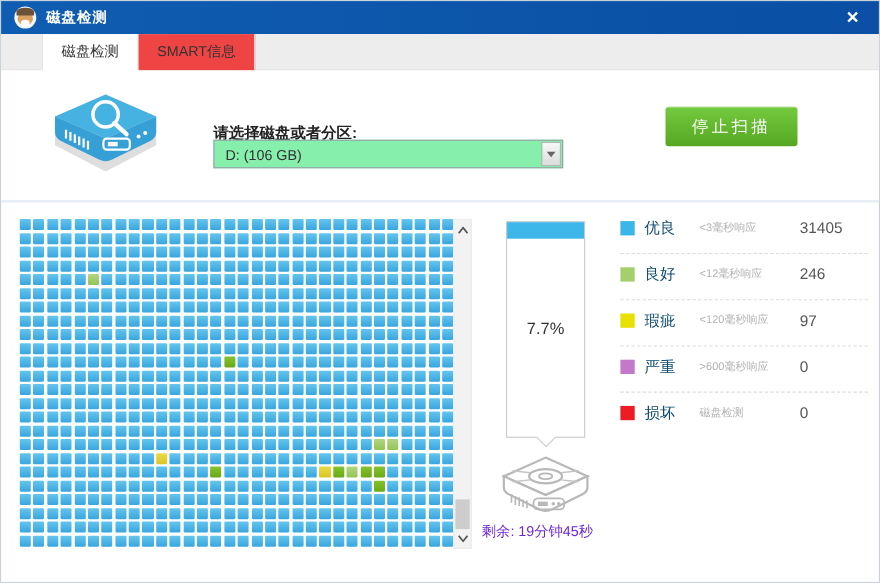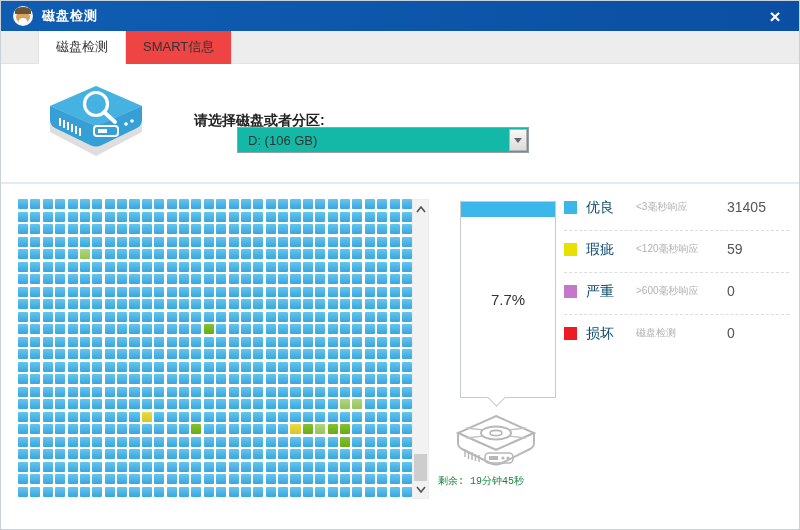--- a/index.html
+++ b/index.html
@@ -20,21 +20,21 @@
   .tabbar { position:absolute; top:30px; left:0; right:0; height:33px; background:#ededee;
     border-bottom:1px solid #e3e3e3; display:flex; padding-left:37px; }
   .tab { height:33px; line-height:32px; padding:0 17px; font-size:13px; color:#333; cursor:pointer; }
   .tab.active { background:#fff; border-left:1px solid #e0e0e0; border-right:1px solid #e0e0e0; border-bottom:1px solid #fff; }
   .tab.inactive { background:#ef4444; border-right:1px solid #e0e0e0; }
 
   
   .top-panel { position:absolute; top:63px; left:0; right:0; height:120px; background:#fff; border-bottom:2px solid #e4ebf2; }
   .disk-search-icon { position:absolute; left:45px; top:20px; }
   .select-label { position:absolute; left:193px; top:32px; font-size:14px; font-weight:bold; color:#222;margin-top:16px; }
-  .dropdown { position:absolute; left:193px; top:63px; width:292px; height:26px; border:1px solid #97a0a8; background:#14b8a6; display:flex; align-items:center; cursor:pointer;margin-left:43px; }
+  .dropdown { position:absolute; left:193px; top:63px; width:318px; height:26px; border:1px solid #97a0a8; background:#86efac; display:flex; align-items:center; cursor:pointer; }
   .dropdown-value { flex:1; font-size:13px; color:#333; padding-left:10px; }
   .dropdown-arrow-button { width:18px; height:22px; margin-right:1px; background:linear-gradient(#f8f8f8,#dcdcdc); border:1px solid #b5b5b5; display:flex; align-items:center; justify-content:center; }
   .dd-arrow { width:0; height:0; border-left:4px solid transparent; border-right:4px solid transparent; border-top:5px solid #666; }
   .stop-button { position:absolute; left:604px; top:33px; width:120px; height:36px; border:none; border-radius:3px;
     background:linear-gradient(#74ca3e,#55a722); color:#fff; font-size:15px; letter-spacing:3px; cursor:pointer;
     font-family:inherit; box-shadow:inset 0 1px 0 rgba(255,255,255,.35); }
 
   
   .block-grid { position:absolute; left:17px; top:198px; width:394px; height:298px; display:grid;
     grid-template-columns:repeat(32,1fr); grid-template-rows:repeat(24,1fr); gap:2.4px 2.3px; }
@@ -44,27 +44,27 @@
   .cell.green { background:linear-gradient(#84c32e,#69aa16); }
   .cell.yellow { background:linear-gradient(#ebda48,#d9c524); }
 
   
   .scrollbar { position:absolute; left:411px; top:198px; width:17px; height:300px; background:#f2f2f2; border:1px solid #ececec; }
   .sb-btn { position:absolute; left:0; width:15px; height:16px; display:flex; align-items:center; justify-content:center; cursor:pointer; }
   .sb-up { top:1px; } .sb-down { bottom:1px; }
   .sb-thumb { position:absolute; left:1px; width:13px; height:27px; top:254px; background:#cdcdcd; cursor:pointer; }
 
   
-  .pbar { position:absolute; left:459px; top:200px; width:96px; height:197px; border:1px solid #c5cacd; background:#fff; }
+  .pbar { position:absolute; left:459px; top:200px; width:72px; height:197px; border:1px solid #c5cacd; background:#fff; }
   .pfill { position:absolute; top:0; left:0; right:0; background:#3db7e9; }
   .ppct { position:absolute; top:50%; left:0; right:0; margin-top:-9px; text-align:center; font-size:15px; color:#333; }
   .pnotch { position:absolute; left:489px; top:390px; width:13px; height:13px; background:#fff;
     border-right:1px solid #c5cacd; border-bottom:1px solid #c5cacd; transform:rotate(45deg); z-index:2; }
   .disk-outline-icon { position:absolute; left:453px; top:412px; }
-  .remaining-time { position:absolute; left:437px; top:473px; font-size:10px; color:#15803d;font-family:Liberation Mono, monospace; }
+  .remaining-time { position:absolute; left:437px; top:473px; font-size:13px; color:#6d28d9; }
 
   
   .legend { position:absolute; left:563px; top:196px; width:227px; }
   .legend-row { position:relative; height:42px; }
   .swatch { position:absolute; left:0; top:4px; width:13px; height:13px; }
   .l-label { position:absolute; left:22px; top:2px; font-size:14px; font-weight:normal; color:#0c4a6e; }
   .l-desc { position:absolute; left:72px; top:3px; font-size:10px; color:#b2b2b2; }
   .l-count { position:absolute; left:163px; top:2px; font-size:14px; color:#555; }
   .l-sep { position:absolute; left:0; right:2px; top:33px; border-top:1px dashed #dcdcdc; }
 </style>
@@ -108,20 +108,21 @@
       <circle cx="50" cy="20" r="11.5" fill="none" stroke="#fff" stroke-width="3.2"></circle>
       <line x1="58" y1="28" x2="69" y2="38" stroke="#fff" stroke-width="4" stroke-linecap="round"></line>
     </svg>
     <div class="select-label">请选择磁盘或者分区:</div>
     <div class="dropdown">
       <span class="dropdown-value">D: (106 GB)</span>
       <span class="dropdown-arrow-button">
         <span class="dd-arrow"></span>
       </span>
     </div>
+    <button class="stop-button">停止扫描</button>
   </div>
 
   <div class="block-grid">
       <div class="cell blue"></div>
       <div class="cell blue"></div>
       <div class="cell blue"></div>
       <div class="cell blue"></div>
       <div class="cell blue"></div>
       <div class="cell blue"></div>
       <div class="cell blue"></div>
@@ -937,24 +938,31 @@
 
   <div class="legend">
       <div class="legend-row">
         <span class="swatch" style="background: rgb(60, 181, 232);"></span>
         <span class="l-label">优良</span>
         <span class="l-desc">&lt;3毫秒响应</span>
         <span class="l-count">31405</span>
         <span class="l-sep"></span>
       </div>
       <div class="legend-row">
+        <span class="swatch" style="background: rgb(165, 207, 109);"></span>
+        <span class="l-label">良好</span>
+        <span class="l-desc">&lt;12毫秒响应</span>
+        <span class="l-count">246</span>
+        <span class="l-sep"></span>
+      </div>
+      <div class="legend-row">
         <span class="swatch" style="background: rgb(232, 224, 0);"></span>
         <span class="l-label">瑕疵</span>
         <span class="l-desc">&lt;120毫秒响应</span>
-        <span class="l-count">59</span>
+        <span class="l-count">97</span>
         <span class="l-sep"></span>
       </div>
       <div class="legend-row">
         <span class="swatch" style="background: rgb(196, 120, 202);"></span>
         <span class="l-label">严重</span>
         <span class="l-desc">&gt;600毫秒响应</span>
         <span class="l-count">0</span>
         <span class="l-sep"></span>
       </div>
       <div class="legend-row">

